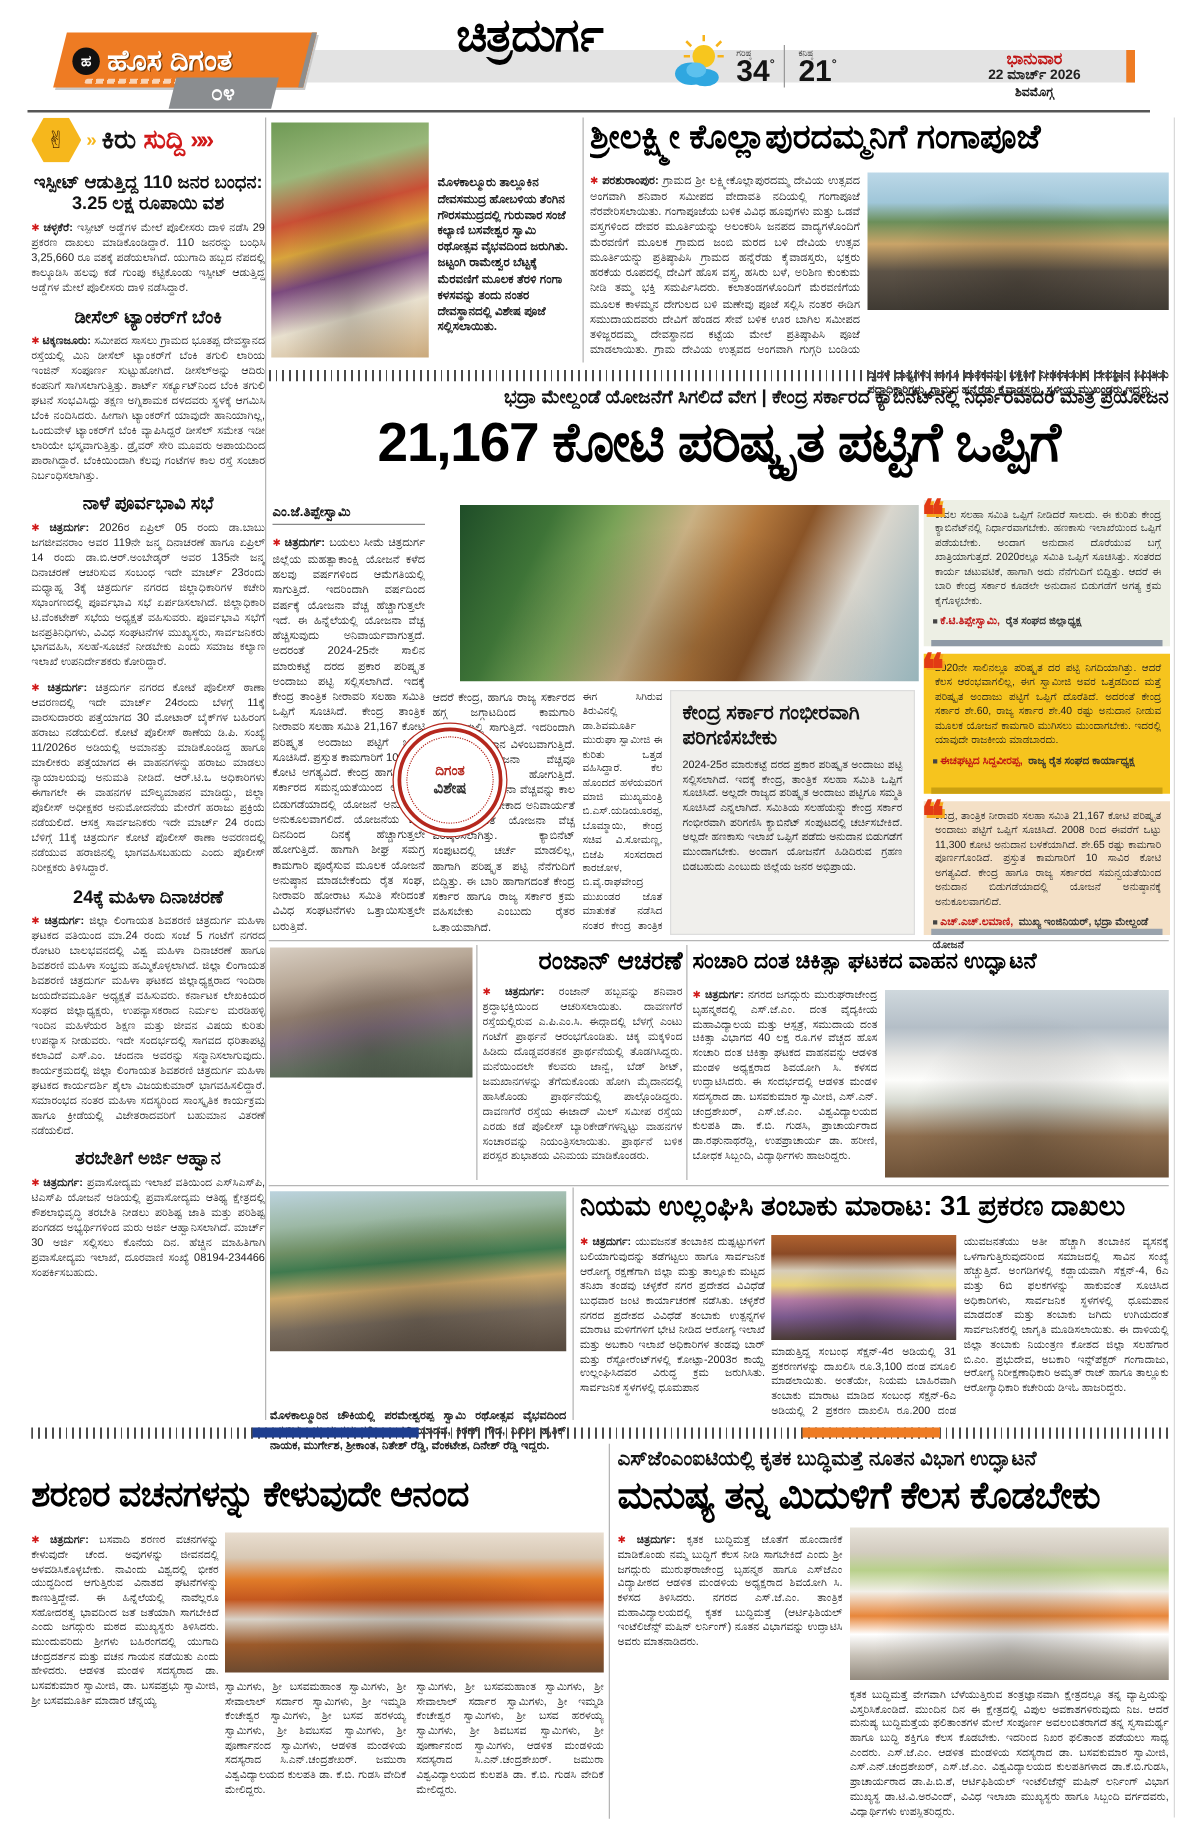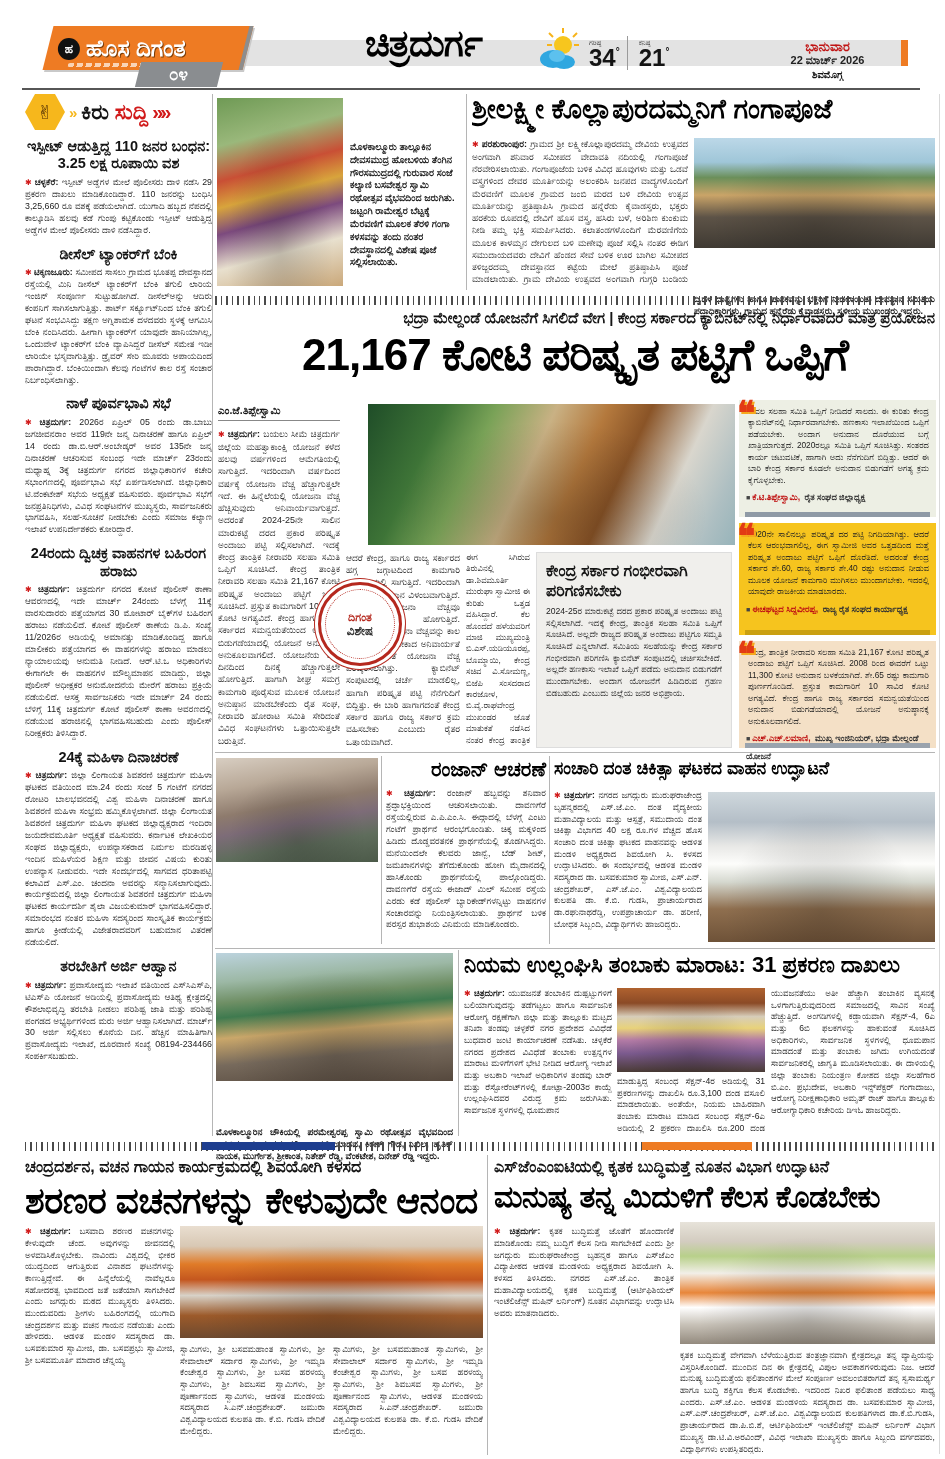--- a/index.html
+++ b/index.html
@@ -15,21 +15,21 @@
   .logo-dot { width:22px; height:22px; border-radius:50%; background:#111; color:#fff;
     display:flex; align-items:center; justify-content:center; font-size:12px; font-weight:bold; }
   .logo-title { color:#fff; font-size:23px; font-weight:bold; letter-spacing:0; line-height:1;
     text-shadow:1px 1px 0 #7a3c07; }
   .logo-tagline { position:absolute; left:24px; bottom:3px; width:90px; height:4px;
     background:repeating-linear-gradient(90deg,#ffffffaa 0 6px,transparent 6px 9px); border-radius:2px; }
   .pagenum-wrap { position:absolute; left:138px; top:62px; width:82px; height:25px;
     background:#8a8d90; transform:skewX(-14deg); z-index:6; display:flex; align-items:center; justify-content:center; }
   .pagenum { transform:skewX(14deg); color:#fff; font-size:17px; font-weight:bold; }
   .header-bar { position:absolute; left:60px; top:40px; width:848px; height:26px; background:#e3e3e3; z-index:1; }
-  .edition-title { position:absolute; left:365px; top:24px; font-size:37px; font-weight:900; z-index:4; letter-spacing:-1px;font-family:Liberation Mono, monospace; }
+  .edition-title { position:absolute; left:365px; top:8px; font-size:37px; font-weight:900; z-index:4; letter-spacing:-1px; }
   .weather { position:absolute; left:533px; top:26px; z-index:4; display:flex; align-items:flex-end; }
   .weather svg { display:block; }
   .wx-col { margin-left:4px; text-align:left; }
   .wx-label { font-size:7px; color:#333; }
   .wx-num { font-size:24px; font-weight:700; line-height:0.95; }
   .wx-deg { font-size:10px; vertical-align:top; }
   .wx-div { width:1px; height:34px; background:#9a9a9a; margin:0 7px; }
   .date-block { position:absolute; left:755px; top:40px; width:145px; height:26px; z-index:4; text-align:center; }
   .date-day { color:#c01414; font-weight:bold; font-size:13px; line-height:1.05; }
   .date-date { font-size:11px; font-weight:bold; color:#222; }
@@ -157,21 +157,20 @@
     </div>
     <div class="kiru-item">
       <h3>ಡೀಸೆಲ್ ಟ್ಯಾಂಕರ್‌ಗೆ ಬೆಂಕಿ</h3>
       <p class="body-txt"><span class="dl">ಟಿಕ್ಕಣಜೂರು:</span> <span>ಸಮೀಪದ ಸಾಸಲು ಗ್ರಾಮದ ಭೂತಪ್ಪ ದೇವಸ್ಥಾನದ ರಸ್ತೆಯಲ್ಲಿ ಮಿನಿ ಡೀಸೆಲ್ ಟ್ಯಾಂಕರ್‌ಗೆ ಬೆಂಕಿ ತಗುಲಿ ಲಾರಿಯ ಇಂಜಿನ್ ಸಂಪೂರ್ಣ ಸುಟ್ಟುಹೋಗಿದೆ. ಡೀಸೆಲ್‌ಅನ್ನು ಆದಿರು ಕಂಪನಿಗೆ ಸಾಗಿಸಲಾಗುತ್ತಿತ್ತು. ಶಾರ್ಟ್ ಸರ್ಕ್ಯೂಟ್‌ನಿಂದ ಬೆಂಕಿ ತಗುಲಿ ಘಟನೆ ಸಂಭವಿಸಿದ್ದು ತಕ್ಷಣ ಅಗ್ನಿಶಾಮಕ ದಳದವರು ಸ್ಥಳಕ್ಕೆ ಆಗಮಿಸಿ ಬೆಂಕಿ ನಂದಿಸಿದರು. ಹೀಗಾಗಿ ಟ್ಯಾಂಕರ್‌ಗೆ ಯಾವುದೇ ಹಾನಿಯಾಗಿಲ್ಲ, ಒಂದುವೇಳೆ ಟ್ಯಾಂಕರ್‌ಗೆ ಬೆಂಕಿ ವ್ಯಾಪಿಸಿದ್ದರೆ ಡೀಸೆಲ್ ಸಮೇತ ಇಡೀ ಲಾರಿಯೇ ಭಸ್ಮವಾಗುತ್ತಿತ್ತು. ಡ್ರೈವರ್ ಸೇರಿ ಮೂವರು ಅಪಾಯದಿಂದ ಪಾರಾಗಿದ್ದಾರೆ. ಬೆಂಕಿಯಿಂದಾಗಿ ಕೆಲವು ಗಂಟೆಗಳ ಕಾಲ ರಸ್ತೆ ಸಂಚಾರ ನಿರ್ಬಂಧಿಸಲಾಗಿತ್ತು.</span></p>
     </div>
     <div class="kiru-item">
       <h3>ನಾಳೆ ಪೂರ್ವಭಾವಿ ಸಭೆ</h3>
       <p class="body-txt"><span class="dl">ಚಿತ್ರದುರ್ಗ:</span> <span>2026ರ ಏಪ್ರಿಲ್ 05 ರಂದು ಡಾ.ಬಾಬು ಜಗಜೀವನರಾಂ ಅವರ 119ನೇ ಜನ್ಮ ದಿನಾಚರಣೆ ಹಾಗೂ ಏಪ್ರಿಲ್ 14 ರಂದು ಡಾ.ಬಿ.ಆರ್.ಅಂಬೇಡ್ಕರ್ ಅವರ 135ನೇ ಜನ್ಮ ದಿನಾಚರಣೆ ಆಚರಿಸುವ ಸಂಬಂಧ ಇದೇ ಮಾರ್ಚ್ 23ರಂದು ಮಧ್ಯಾಹ್ನ 3ಕ್ಕೆ ಚಿತ್ರದುರ್ಗ ನಗರದ ಜಿಲ್ಲಾಧಿಕಾರಿಗಳ ಕಚೇರಿ ಸಭಾಂಗಣದಲ್ಲಿ ಪೂರ್ವಭಾವಿ ಸಭೆ ಏರ್ಪಡಿಸಲಾಗಿದೆ. ಜಿಲ್ಲಾಧಿಕಾರಿ ಟಿ.ವೆಂಕಟೇಶ್ ಸಭೆಯ ಅಧ್ಯಕ್ಷತೆ ವಹಿಸುವರು. ಪೂರ್ವಭಾವಿ ಸಭೆಗೆ ಜನಪ್ರತಿನಿಧಿಗಳು, ವಿವಿಧ ಸಂಘಟನೆಗಳ ಮುಖ್ಯಸ್ಥರು, ಸಾರ್ವಜನಿಕರು ಭಾಗವಹಿಸಿ, ಸಲಹೆ-ಸೂಚನೆ ನೀಡಬೇಕು ಎಂದು ಸಮಾಜ ಕಲ್ಯಾಣ ಇಲಾಖೆ ಉಪನಿರ್ದೇಶಕರು ಕೋರಿದ್ದಾರೆ.</span></p>
     </div>
     <div class="kiru-item">
-      <h3>24ರಂದು ದ್ವಿಚಕ್ರ ವಾಹನಗಳ ಬಹಿರಂಗ ಹರಾಜು</h3>
       <p class="body-txt"><span class="dl">ಚಿತ್ರದುರ್ಗ:</span> <span>ಚಿತ್ರದುರ್ಗ ನಗರದ ಕೋಟೆ ಪೊಲೀಸ್ ಠಾಣಾ ಆವರಣದಲ್ಲಿ ಇದೇ ಮಾರ್ಚ್ 24ರಂದು ಬೆಳಗ್ಗೆ 11ಕ್ಕೆ ವಾರಸುದಾರರು ಪತ್ತೆಯಾಗದ 30 ಮೋಟಾರ್ ಬೈಕ್‌ಗಳ ಬಹಿರಂಗ ಹರಾಜು ನಡೆಯಲಿದೆ. ಕೋಟೆ ಪೊಲೀಸ್ ಠಾಣೆಯ ಡಿ.ಪಿ. ಸಂಖ್ಯೆ 11/2026ರ ಅಡಿಯಲ್ಲಿ ಅಮಾನತ್ತು ಮಾಡಿಕೊಂಡಿದ್ದ ಹಾಗೂ ಮಾಲೀಕರು ಪತ್ತೆಯಾಗದ ಈ ವಾಹನಗಳನ್ನು ಹರಾಜು ಮಾಡಲು ನ್ಯಾಯಾಲಯವು ಅನುಮತಿ ನೀಡಿದೆ. ಆರ್.ಟಿ.ಒ ಅಧಿಕಾರಿಗಳು ಈಗಾಗಲೇ ಈ ವಾಹನಗಳ ಮೌಲ್ಯಮಾಪನ ಮಾಡಿದ್ದು, ಜಿಲ್ಲಾ ಪೊಲೀಸ್ ಅಧೀಕ್ಷಕರ ಅನುಮೋದನೆಯ ಮೇರೆಗೆ ಹರಾಜು ಪ್ರಕ್ರಿಯೆ ನಡೆಯಲಿದೆ. ಆಸಕ್ತ ಸಾರ್ವಜನಿಕರು ಇದೇ ಮಾರ್ಚ್ 24 ರಂದು ಬೆಳಿಗ್ಗೆ 11ಕ್ಕೆ ಚಿತ್ರದುರ್ಗ ಕೋಟೆ ಪೊಲೀಸ್ ಠಾಣಾ ಅವರಣದಲ್ಲಿ ನಡೆಯುವ ಹರಾಜಿನಲ್ಲಿ ಭಾಗವಹಿಸಬಹುದು ಎಂದು ಪೊಲೀಸ್ ನಿರೀಕ್ಷಕರು ತಿಳಿಸಿದ್ದಾರೆ.</span></p>
     </div>
     <div class="kiru-item">
       <h3>24ಕ್ಕೆ ಮಹಿಳಾ ದಿನಾಚರಣೆ</h3>
       <p class="body-txt"><span class="dl">ಚಿತ್ರದುರ್ಗ:</span> <span>ಜಿಲ್ಲಾ ಲಿಂಗಾಯತ ಶಿವಶರಣಿ ಚಿತ್ರದುರ್ಗ ಮಹಿಳಾ ಘಟಕದ ವತಿಯಿಂದ ಮಾ.24 ರಂದು ಸಂಜೆ 5 ಗಂಟೆಗೆ ನಗರದ ರೋಟರಿ ಬಾಲಭವನದಲ್ಲಿ ವಿಶ್ವ ಮಹಿಳಾ ದಿನಾಚರಣೆ ಹಾಗೂ ಶಿವಶರಣಿ ಮಹಿಳಾ ಸಂಭ್ರಮ ಹಮ್ಮಿಕೊಳ್ಳಲಾಗಿದೆ. ಜಿಲ್ಲಾ ಲಿಂಗಾಯತ ಶಿವಶರಣಿ ಚಿತ್ರದುರ್ಗ ಮಹಿಳಾ ಘಟಕದ ಜಿಲ್ಲಾಧ್ಯಕ್ಷರಾದ ಇಂದಿರಾ ಜಯದೇವಮೂರ್ತಿ ಅಧ್ಯಕ್ಷತೆ ವಹಿಸುವರು. ಕರ್ನಾಟಕ ಲೇಖಕಿಯರ ಸಂಘದ ಜಿಲ್ಲಾಧ್ಯಕ್ಷರು, ಉಪನ್ಯಾಸಕರಾದ ನಿರ್ಮಲ ಮರಡಿಹಳ್ಳಿ ಇಂದಿನ ಮಹಿಳೆಯರ ಶಿಕ್ಷಣ ಮತ್ತು ಜೀವನ ವಿಷಯ ಕುರಿತು ಉಪನ್ಯಾಸ ನೀಡುವರು. ಇದೇ ಸಂದರ್ಭದಲ್ಲಿ ಸಾಗವದ ಧರಿತಾಪಟ್ಟಿ ಕಲಾವಿದೆ ಎಸ್.ಎಂ. ಚಂದನಾ ಅವರನ್ನು ಸನ್ಮಾನಿಸಲಾಗುವುದು. ಕಾರ್ಯಕ್ರಮದಲ್ಲಿ ಜಿಲ್ಲಾ ಲಿಂಗಾಯತ ಶಿವಶರಣಿ ಚಿತ್ರದುರ್ಗ ಮಹಿಳಾ ಘಟಕದ ಕಾರ್ಯದರ್ಶಿ ಶೈಲಾ ವಿಜಯಕುಮಾರ್ ಭಾಗವಹಿಸಲಿದ್ದಾರೆ. ಸಮಾರಂಭದ ನಂತರ ಮಹಿಳಾ ಸದಸ್ಯರಿಂದ ಸಾಂಸ್ಕೃತಿಕ ಕಾರ್ಯಕ್ರಮ ಹಾಗೂ ಕ್ರೀಡೆಯಲ್ಲಿ ವಿಜೇತರಾದವರಿಗೆ ಬಹುಮಾನ ವಿತರಣೆ ನಡೆಯಲಿದೆ.</span></p>
     </div>
     <div class="kiru-item">
       <h3>ತರಬೇತಿಗೆ ಅರ್ಜಿ ಆಹ್ವಾನ</h3>
       <p class="body-txt"><span class="dl">ಚಿತ್ರದುರ್ಗ:</span> <span>ಪ್ರವಾಸೋದ್ಯಮ ಇಲಾಖೆ ವತಿಯಿಂದ ಎಸ್‌ಸಿಎಸ್‌ಪಿ, ಟಿಎಸ್‌ಪಿ ಯೋಜನೆ ಅಡಿಯಲ್ಲಿ ಪ್ರವಾಸೋದ್ಯಮ ಆತಿಥ್ಯ ಕ್ಷೇತ್ರದಲ್ಲಿ ಕೌಶಲಾಭಿವೃದ್ಧಿ ತರಬೇತಿ ನೀಡಲು ಪರಿಶಿಷ್ಟ ಜಾತಿ ಮತ್ತು ಪರಿಶಿಷ್ಟ ಪಂಗಡದ ಅಭ್ಯರ್ಥಿಗಳಿಂದ ಮರು ಅರ್ಜಿ ಆಹ್ವಾನಿಸಲಾಗಿದೆ. ಮಾರ್ಚ್ 30 ಅರ್ಜಿ ಸಲ್ಲಿಸಲು ಕೊನೆಯ ದಿನ. ಹೆಚ್ಚಿನ ಮಾಹಿತಿಗಾಗಿ ಪ್ರವಾಸೋದ್ಯಮ ಇಲಾಖೆ, ದೂರವಾಣಿ ಸಂಖ್ಯೆ 08194-234466 ಸಂಪರ್ಕಿಸಬಹುದು.</span></p>
     </div>
@@ -260,22 +259,21 @@
   <div class="abs headline" style="left:464px;top:952px;width:471px;font-size:22px">ನಿಯಮ ಉಲ್ಲಂಘಿಸಿ ತಂಬಾಕು ಮಾರಾಟ: 31 ಪ್ರಕರಣ ದಾಖಲು</div>
   <div class="abs body-txt" style="left:464px;top:988px;width:148px;height:147px;font-size:8.6px"><span class="dl">ಚಿತ್ರದುರ್ಗ:</span> <span>ಯುವಜನತೆ ತಂಬಾಕಿನ ದುಷ್ಪಟ್ಟುಗಳಿಗೆ ಬಲಿಯಾಗುವುದನ್ನು ತಡೆಗಟ್ಟಲು ಹಾಗೂ ಸಾರ್ವಜನಿಕ ಆರೋಗ್ಯ ರಕ್ಷಣೆಗಾಗಿ ಜಿಲ್ಲಾ ಮತ್ತು ತಾಲ್ಲೂಕು ಮಟ್ಟದ ತನಿಖಾ ತಂಡವು ಚಳ್ಳಕೆರೆ ನಗರ ಪ್ರದೇಶದ ವಿವಿಧೆಡೆ ಬುಧವಾರ ಜಂಟಿ ಕಾರ್ಯಾಚರಣೆ ನಡೆಸಿತು. ಚಳ್ಳಕೆರೆ ನಗರದ ಪ್ರದೇಶದ ವಿವಿಧೆಡೆ ತಂಬಾಕು ಉತ್ಪನ್ನಗಳ ಮಾರಾಟ ಮಳಿಗೆಗಳಿಗೆ ಭೇಟಿ ನೀಡಿದ ಆರೋಗ್ಯ ಇಲಾಖೆ ಮತ್ತು ಅಬಕಾರಿ ಇಲಾಖೆ ಅಧಿಕಾರಿಗಳ ತಂಡವು ಬಾರ್ ಮತ್ತು ರೆಸ್ಟೋರೆಂಟ್‌ಗಳಲ್ಲಿ ಕೋಟ್ಪಾ-2003ರ ಕಾಯ್ದೆ ಉಲ್ಲಂಘಿಸಿದವರ ವಿರುದ್ಧ ಕ್ರಮ ಜರುಗಿಸಿತು. ಸಾರ್ವಜನಿಕ ಸ್ಥಳಗಳಲ್ಲಿ ಧೂಮಪಾನ</span></div>
   <div class="ph" style="left:617px;top:988px;width:148px;height:84px;background:linear-gradient(180deg,#b0622f 0%,#8b4a26 18%,#d7cdb9 34%,#e8d27a 48%,#b37ba5 62%,#7b5a8e 78%,#4a3b35 100%)"></div>
   <div class="abs body-txt" style="left:617px;top:1076px;width:148px;height:59px;font-size:8.6px">ಮಾಡುತ್ತಿದ್ದ ಸಂಬಂಧ ಸೆಕ್ಷನ್-4ರ ಅಡಿಯಲ್ಲಿ 31 ಪ್ರಕರಣಗಳನ್ನು ದಾಖಲಿಸಿ ರೂ.3,100 ದಂಡ ವಸೂಲಿ ಮಾಡಲಾಯಿತು. ಅಂತೆಯೇ, ನಿಯಮ ಬಾಹಿರವಾಗಿ ತಂಬಾಕು ಮಾರಾಟ ಮಾಡಿದ ಸಂಬಂಧ ಸೆಕ್ಷನ್-6ಎ ಅಡಿಯಲ್ಲಿ 2 ಪ್ರಕರಣ ದಾಖಲಿಸಿ ರೂ.200 ದಂಡ ವಿಧಿಸಲಾಯಿತು.</div>
   <div class="abs body-txt" style="left:771px;top:988px;width:164px;height:147px;font-size:8.6px">ಯುವಜನತೆಯು ಅತೀ ಹೆಚ್ಚಾಗಿ ತಂಬಾಕಿನ ವ್ಯಸನಕ್ಕೆ ಒಳಗಾಗುತ್ತಿರುವುದರಿಂದ ಸಮಾಜದಲ್ಲಿ ಸಾವಿನ ಸಂಖ್ಯೆ ಹೆಚ್ಚುತ್ತಿದೆ. ಅಂಗಡಿಗಳಲ್ಲಿ ಕಡ್ಡಾಯವಾಗಿ ಸೆಕ್ಷನ್-4, 6ಎ ಮತ್ತು 6ಬಿ ಫಲಕಗಳನ್ನು ಹಾಕುವಂತೆ ಸೂಚಿಸಿದ ಅಧಿಕಾರಿಗಳು, ಸಾರ್ವಜನಿಕ ಸ್ಥಳಗಳಲ್ಲಿ ಧೂಮಪಾನ ಮಾಡದಂತೆ ಮತ್ತು ತಂಬಾಕು ಜಗಿದು ಉಗಿಯದಂತೆ ಸಾರ್ವಜನಿಕರಲ್ಲಿ ಜಾಗೃತಿ ಮೂಡಿಸಲಾಯಿತು. ಈ ದಾಳಿಯಲ್ಲಿ ಜಿಲ್ಲಾ ತಂಬಾಕು ನಿಯಂತ್ರಣ ಕೋಶದ ಜಿಲ್ಲಾ ಸಲಹೆಗಾರ ಬಿ.ಎಂ. ಪ್ರಭುದೇವ, ಅಬಕಾರಿ ಇನ್ಸ್‌ಪೆಕ್ಟರ್ ಗಂಗಾದಾಜು, ಆರೋಗ್ಯ ನಿರೀಕ್ಷಣಾಧಿಕಾರಿ ಅಮೃತ್ ರಾಜ್ ಹಾಗೂ ತಾಲ್ಲೂಕು ಆರೋಗ್ಯಾಧಿಕಾರಿ ಕಚೇರಿಯ ಡಿಇಓ ಹಾಜರಿದ್ದರು.</div>
 
   <div class="comb" style="left:25px;top:1142px;width:910px"></div>
   <div class="bar" style="left:202px;top:1142px;width:133px;background:#1e3e8f"></div>
   <div class="bar" style="left:642px;top:1142px;width:110px;background:#ee7b23"></div>
 
-  <div class="abs" style="left:25px;top:1158px;width:458px;font-size:16px;font-weight:bold">ಚಂದ್ರದರ್ಶನ, ವಚನ ಗಾಯನ ಕಾರ್ಯಕ್ರಮದಲ್ಲಿ ಶಿವಯೋಗಿ ಕಳಸದ</div>
-  <div class="abs headline" style="left:25px;top:1180px;width:458px;font-size:36px;letter-spacing:-0.5px">ಶರಣರ ವಚನಗಳನ್ನು ಕೇಳುವುದೇ ಆನಂದ</div>
+  <div class="abs headline" style="left:25px;top:1180px;width:458px;font-size:28px;letter-spacing:-0.5px">ಶರಣರ ವಚನಗಳನ್ನು ಕೇಳುವುದೇ ಆನಂದ</div>
   <div class="abs body-txt" style="left:25px;top:1226px;width:150px;height:228px;font-size:8.6px"><span class="dl">ಚಿತ್ರದುರ್ಗ:</span> <span>ಬಸವಾದಿ ಶರಣರ ವಚನಗಳನ್ನು ಕೇಳುವುದೇ ಚೆಂದ. ಅವುಗಳನ್ನು ಜೀವನದಲ್ಲಿ ಅಳವಡಿಸಿಕೊಳ್ಳಬೇಕು. ನಾವಿಂದು ವಿಶ್ವದಲ್ಲಿ ಭೀಕರ ಯುದ್ಧದಿಂದ ಆಗುತ್ತಿರುವ ವಿನಾಶದ ಘಟನೆಗಳನ್ನು ಕಾಣುತ್ತಿದ್ದೇವೆ. ಈ ಹಿನ್ನೆಲೆಯಲ್ಲಿ ನಾವೆಲ್ಲರೂ ಸಹೋದರತ್ವ ಭಾವದಿಂದ ಜತೆ ಜತೆಯಾಗಿ ಸಾಗಬೇಕಿದೆ ಎಂದು ಜಗದ್ಗುರು ಮಠದ ಮುಖ್ಯಸ್ಥರು ತಿಳಿಸಿದರು. ಮುಂದುವರಿದು ಶ್ರೀಗಳು ಬಹಿರಂಗದಲ್ಲಿ ಯುಗಾದಿ ಚಂದ್ರದರ್ಶನ ಮತ್ತು ವಚನ ಗಾಯನ ನಡೆಯಿತು ಎಂದು ಹೇಳಿದರು. ಆಡಳಿತ ಮಂಡಳಿ ಸದಸ್ಯರಾದ ಡಾ. ಬಸವಕುಮಾರ ಸ್ವಾಮೀಜಿ, ಡಾ. ಬಸವಪ್ರಭು ಸ್ವಾಮೀಜಿ, ಶ್ರೀ ಬಸವಮೂರ್ತಿ ಮಾದಾರ ಚೆನ್ನಯ್ಯ</span></div>
   <div class="ph" style="left:180px;top:1226px;width:303px;height:112px;background:linear-gradient(180deg,#e9ded0 0%,#d8c8b4 18%,#e07b28 34%,#c4571f 48%,#d8d2c8 62%,#9c5a2a 80%,#6d4a30 100%)"></div>
   <div class="abs body-txt" style="left:180px;top:1344px;width:145px;height:110px;font-size:8.6px">ಸ್ವಾಮಿಗಳು, ಶ್ರೀ ಬಸವಮಹಾಂತ ಸ್ವಾಮಿಗಳು, ಶ್ರೀ ಸೇವಾಲಾಲ್ ಸರ್ದಾರ ಸ್ವಾಮಿಗಳು, ಶ್ರೀ ಇಮ್ಮಡಿ ಕೆಂಚೇಶ್ವರ ಸ್ವಾಮಿಗಳು, ಶ್ರೀ ಬಸವ ಹರಳಯ್ಯ ಸ್ವಾಮಿಗಳು, ಶ್ರೀ ಶಿವಬಸವ ಸ್ವಾಮಿಗಳು, ಶ್ರೀ ಪೂರ್ಣಾನಂದ ಸ್ವಾಮಿಗಳು, ಆಡಳಿತ ಮಂಡಳಿಯ ಸದಸ್ಯರಾದ ಸಿ.ಎನ್.ಚಂದ್ರಶೇಖರ್. ಜಮುರಾ ವಿಶ್ವವಿದ್ಯಾಲಯದ ಕುಲಪತಿ ಡಾ. ಕೆ.ಬಿ. ಗುಡಸಿ ವೇದಿಕೆ ಮೇಲಿದ್ದರು.</div>
   <div class="abs body-txt" style="left:333px;top:1344px;width:150px;height:110px;font-size:8.6px">ಸ್ವಾಮಿಗಳು, ಶ್ರೀ ಬಸವಮಹಾಂತ ಸ್ವಾಮಿಗಳು, ಶ್ರೀ ಸೇವಾಲಾಲ್ ಸರ್ದಾರ ಸ್ವಾಮಿಗಳು, ಶ್ರೀ ಇಮ್ಮಡಿ ಕೆಂಚೇಶ್ವರ ಸ್ವಾಮಿಗಳು, ಶ್ರೀ ಬಸವ ಹರಳಯ್ಯ ಸ್ವಾಮಿಗಳು, ಶ್ರೀ ಶಿವಬಸವ ಸ್ವಾಮಿಗಳು, ಶ್ರೀ ಪೂರ್ಣಾನಂದ ಸ್ವಾಮಿಗಳು, ಆಡಳಿತ ಮಂಡಳಿಯ ಸದಸ್ಯರಾದ ಸಿ.ಎನ್.ಚಂದ್ರಶೇಖರ್. ಜಮುರಾ ವಿಶ್ವವಿದ್ಯಾಲಯದ ಕುಲಪತಿ ಡಾ. ಕೆ.ಬಿ. ಗುಡಸಿ ವೇದಿಕೆ ಮೇಲಿದ್ದರು.</div>
 
   <div class="vrule" style="left:487px;top:1155px;height:300px"></div>
 
   <div class="abs" style="left:494px;top:1158px;width:441px;font-size:16px;font-weight:bold">ಎಸ್‌ಜೆಂಎಂಐಟಿಯಲ್ಲಿ ಕೃತಕ ಬುದ್ಧಿಮತ್ತೆ ನೂತನ ವಿಭಾಗ ಉದ್ಘಾಟನೆ</div>
   <div class="abs headline" style="left:494px;top:1180px;width:441px;font-size:30px;letter-spacing:-0.5px">ಮನುಷ್ಯ ತನ್ನ ಮಿದುಳಿಗೆ ಕೆಲಸ ಕೊಡಬೇಕು</div>
   <div class="abs body-txt" style="left:494px;top:1226px;width:180px;height:228px;font-size:8.6px"><span class="dl">ಚಿತ್ರದುರ್ಗ:</span> <span>ಕೃತಕ ಬುದ್ಧಿಮತ್ತೆ ಜೊತೆಗೆ ಹೊಂದಾಣಿಕೆ ಮಾಡಿಕೊಂಡು ನಮ್ಮ ಬುದ್ಧಿಗೆ ಕೆಲಸ ನೀಡಿ ಸಾಗಬೇಕಿದೆ ಎಂದು ಶ್ರೀ ಜಗದ್ಗುರು ಮುರುಘರಾಜೇಂದ್ರ ಬೃಹನ್ಮಠ ಹಾಗೂ ಎಸ್‌ಜೆಎಂ ವಿದ್ಯಾಪೀಠದ ಆಡಳಿತ ಮಂಡಳಿಯ ಅಧ್ಯಕ್ಷರಾದ ಶಿವಯೋಗಿ ಸಿ. ಕಳಸದ ತಿಳಿಸಿದರು. ನಗರದ ಎಸ್.ಜೆ.ಎಂ. ತಾಂತ್ರಿಕ ಮಹಾವಿದ್ಯಾಲಯದಲ್ಲಿ ಕೃತಕ ಬುದ್ಧಿಮತ್ತೆ (ಆರ್ಟಿಫಿಶಿಯಲ್ ಇಂಟೆಲಿಜೆನ್ಸ್ ಮಷಿನ್ ಲರ್ನಿಂಗ್) ನೂತನ ವಿಭಾಗವನ್ನು ಉದ್ಘಾಟಿಸಿ ಅವರು ಮಾತನಾಡಿದರು.</span></div>

